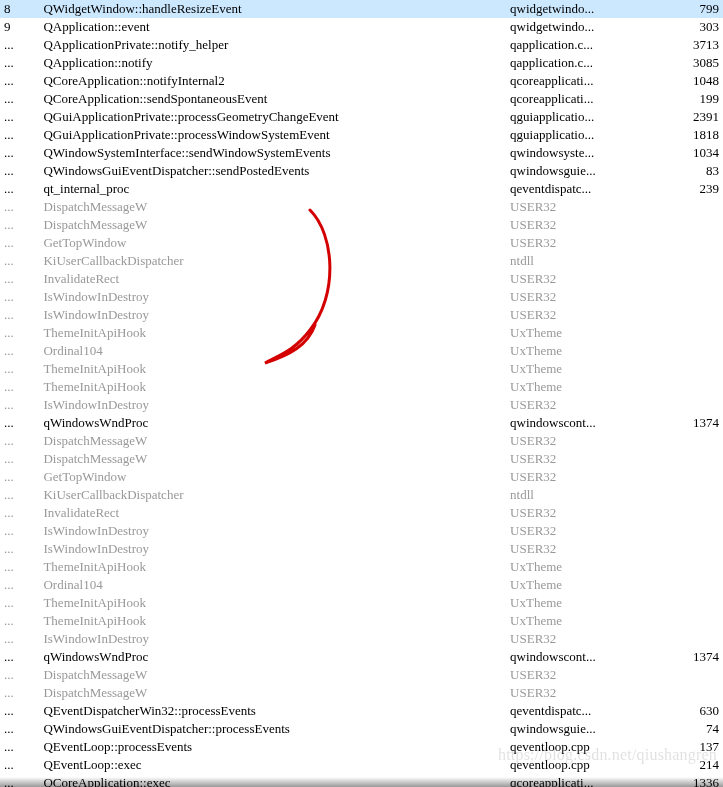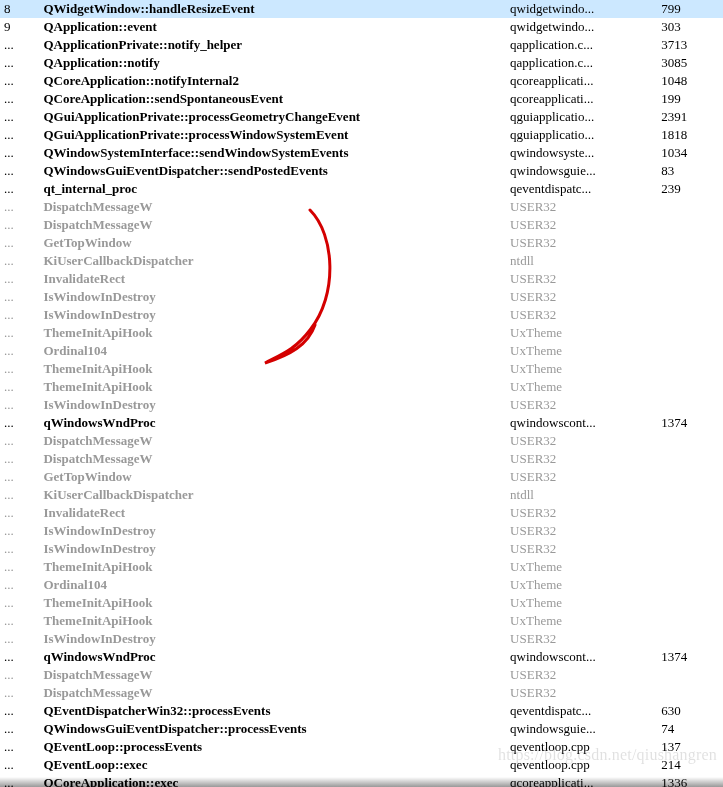--- a/index.html
+++ b/index.html
@@ -35,29 +35,28 @@
       vertical-align: middle;
     }
     .col-depth {
       width: 30px;
       text-align: left;
       padding-left: 8px;
     }
     .col-func {
       width: 355px;
       max-width: 355px;
-      font-weight: bold;
     }
     .col-module {
       width: 115px;
       max-width: 115px;
     }
     .col-line {
       width: 50px;
-      text-align: left;
+      text-align: right;
     }
     .annotation {
       position: absolute;
       pointer-events: none;
       top: 205px;
       left: 260px;
     }
     .watermark {
       position: absolute;
       right: 6px;

